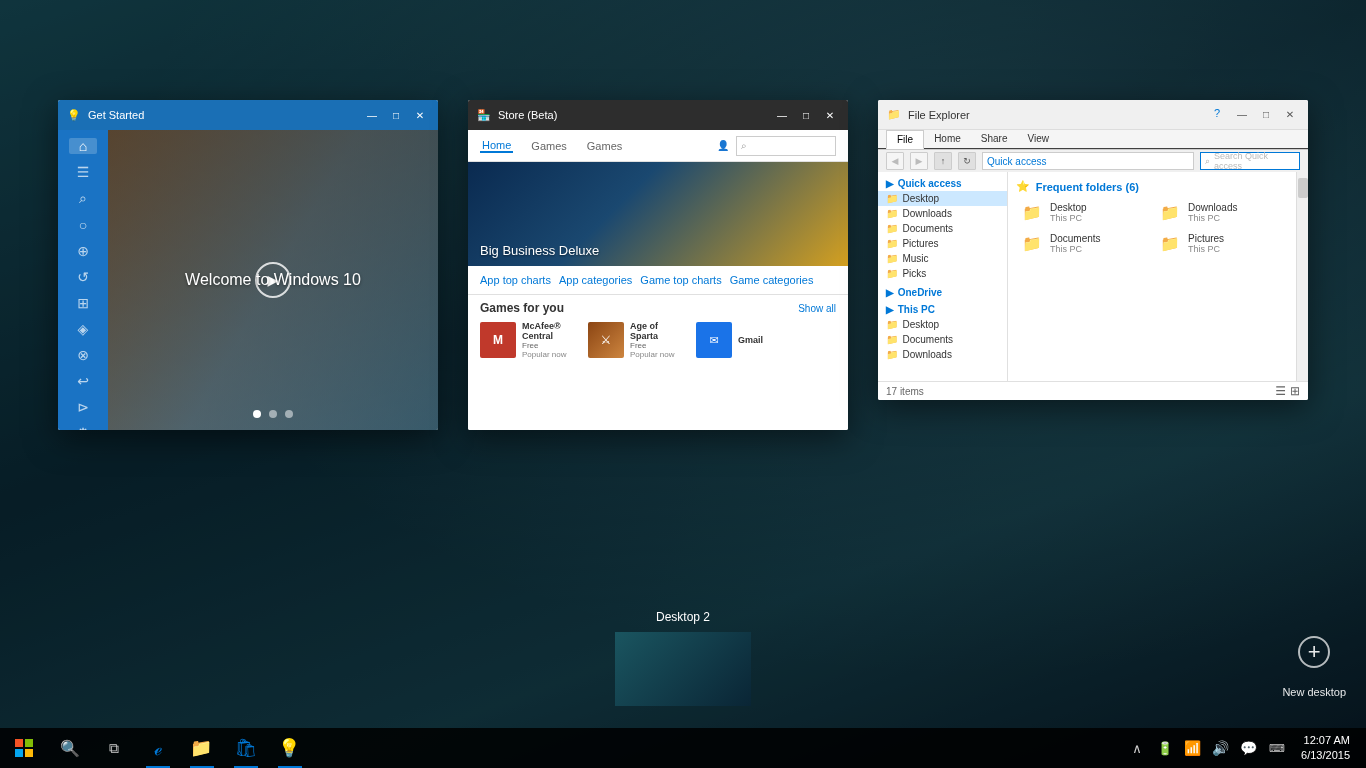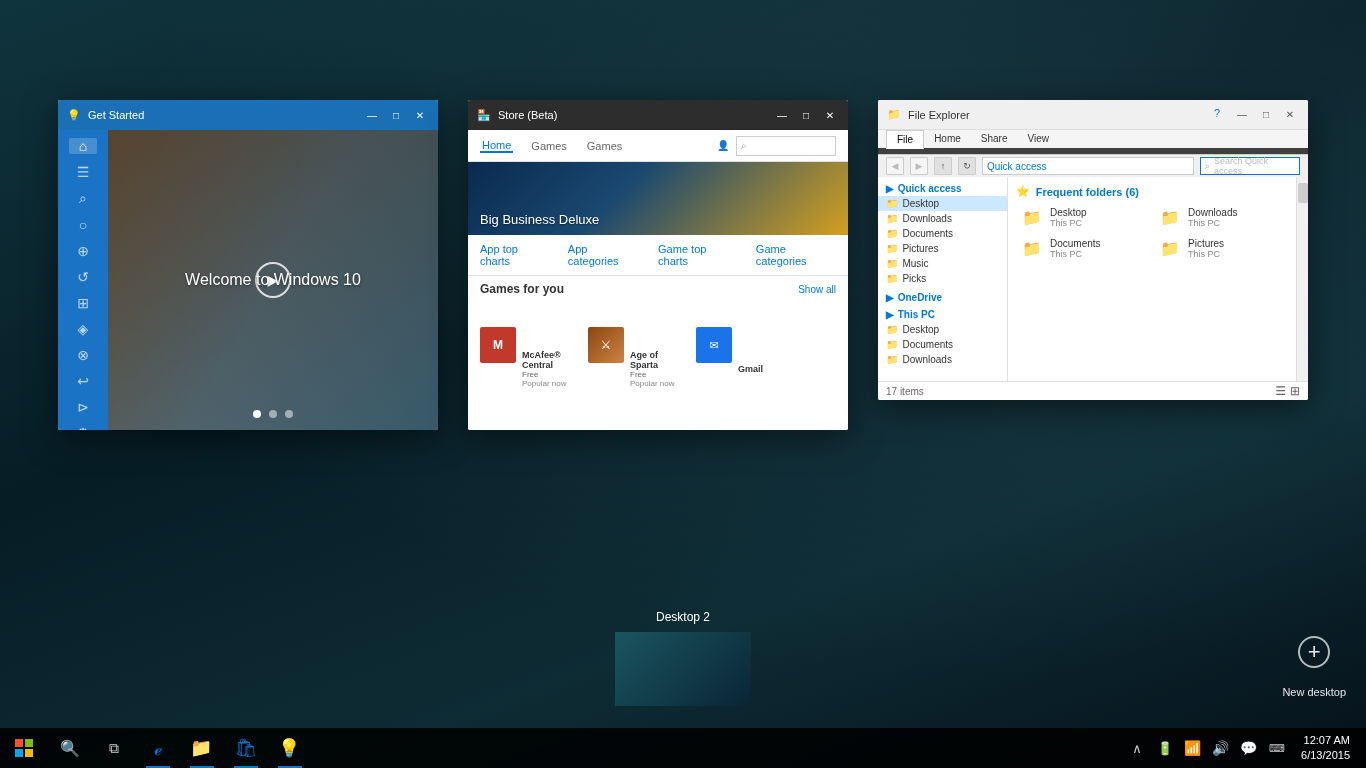--- a/index.html
+++ b/index.html
@@ -178,36 +178,36 @@
       margin-left: auto;
       display: flex; align-items: center;
       border: 1px solid #ccc;
       height: 20px;
       width: 100px;
       font-size: 10px;
       padding: 0 4px;
       gap: 4px;
     }
     .store-hero {
-      height: 73px;
+      height: 104px;
       background: linear-gradient(135deg, #1a3a5c 0%, #2a6080 50%, #c8a020 100%);
       position: relative;
       overflow: hidden;
     }
     .store-hero-text {
       position: absolute;
       bottom: 8px; left: 12px;
       color: #fff;
       font-size: 13px;
       font-weight: 500;
       text-shadow: 0 1px 2px rgba(0,0,0,0.5);
     }
     .store-tabs {
       display: flex;
-      gap: 20px;
+      gap: 8px;
       padding: 8px 12px;
       border-bottom: 1px solid #e0e0e0;
       align-items: center;
     }
     .store-tab {
       font-size: 11px;
       color: #0078d7;
       cursor: pointer;
     }
     .store-picks {
@@ -227,42 +227,42 @@
       display: flex; align-items: center; gap: 6px;
       width: 100px;
     }
     .pick-icon {
       width: 36px; height: 36px;
       border-radius: 2px;
       display: flex; align-items: center; justify-content: center;
       font-size: 16px;
       flex-shrink: 0;
     }
-    .pick-info { flex: 1; min-width: 0; margin-top: 48px; }
+    .pick-info { flex: 1; min-width: 0; }
     .pick-name { font-size: 9px; font-weight: 600; color: #333; }
     .pick-price { font-size: 8px; color: #666; }
     .pick-status { font-size: 8px; color: #888; }
 
     
     .fe-content {
       height: calc(100% - 30px);
       display: flex;
       flex-direction: column;
       background: #fff;
     }
     .fe-ribbon {
       background: #f5f5f5;
       border-bottom: 1px solid #ccc;
       padding: 0;
     }
     .fe-ribbon-tabs {
       display: flex;
       gap: 0;
       padding: 0 8px;
-      border-bottom: 6px solid #404040;
+      border-bottom: 1px solid #404040;
     }
     .fe-ribbon-tab {
       font-size: 10px;
       padding: 3px 10px;
       cursor: pointer;
       color: #333;
     }
     .fe-ribbon-tab.active {
       background: #fff;
       border: 1px solid #ccc;

